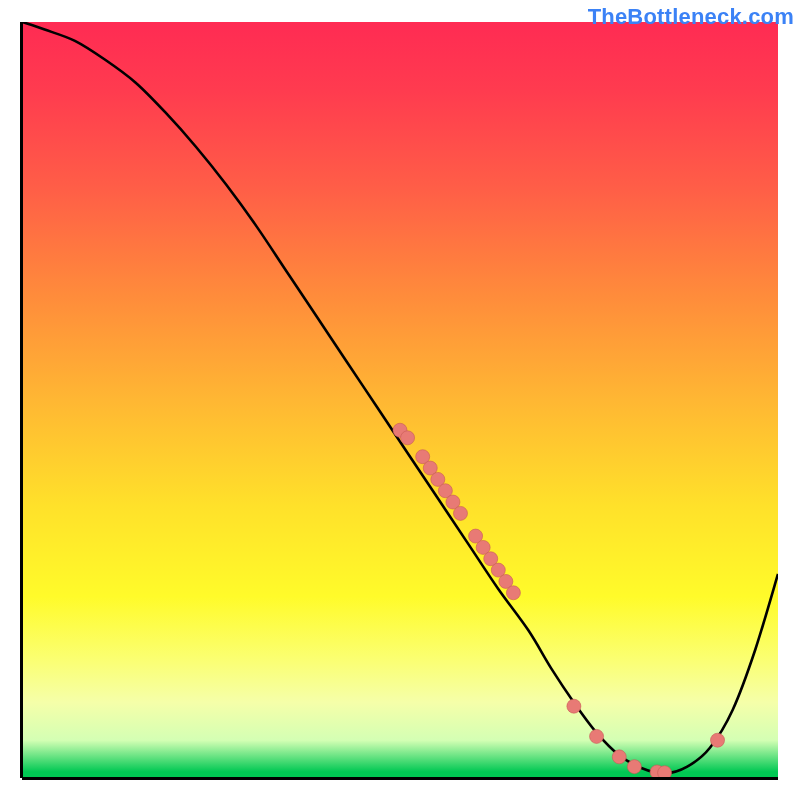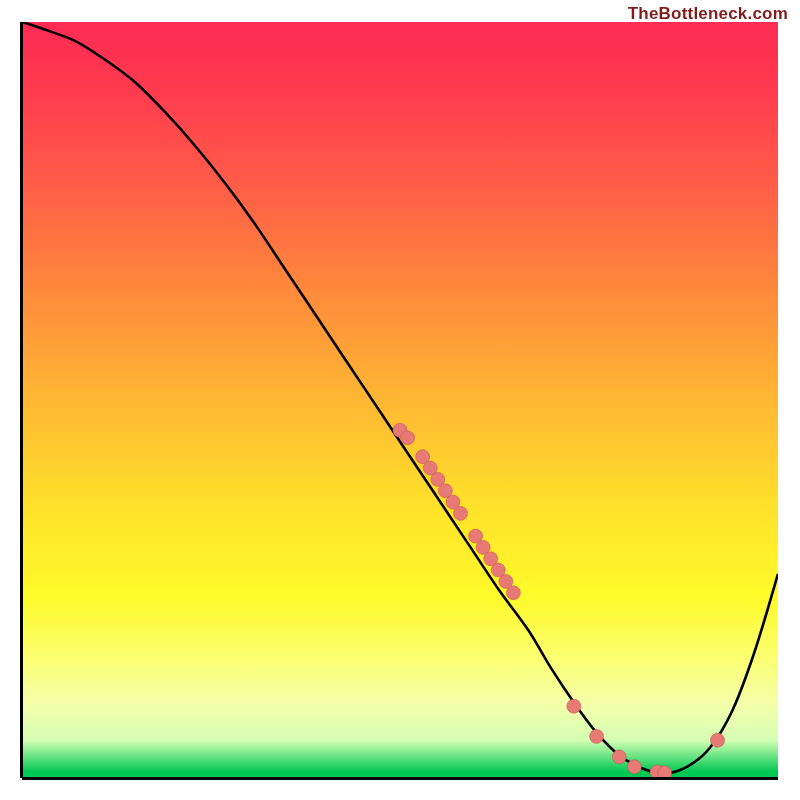--- a/index.html
+++ b/index.html
@@ -11,25 +11,25 @@
     background: #fff;
   }
   .chart-wrap {
     position: relative;
     width: 800px;
     height: 800px;
   }
   .watermark {
     position: absolute;
     top: 4px;
-    right: 12px;
+    right: 6px;
     font-family: Arial, Helvetica, sans-serif;
-    font-size: 17px;
+    font-size: 22px;
     font-weight: 600;
-    color: #7f1d1d;
+    color: #3b82f6;
     letter-spacing: 0.2px;
     z-index: 5;
     pointer-events: none;
   }
   .plot-area {
     position: absolute;
     left: 22px;
     top: 22px;
     width: 756px;
     height: 756px;

